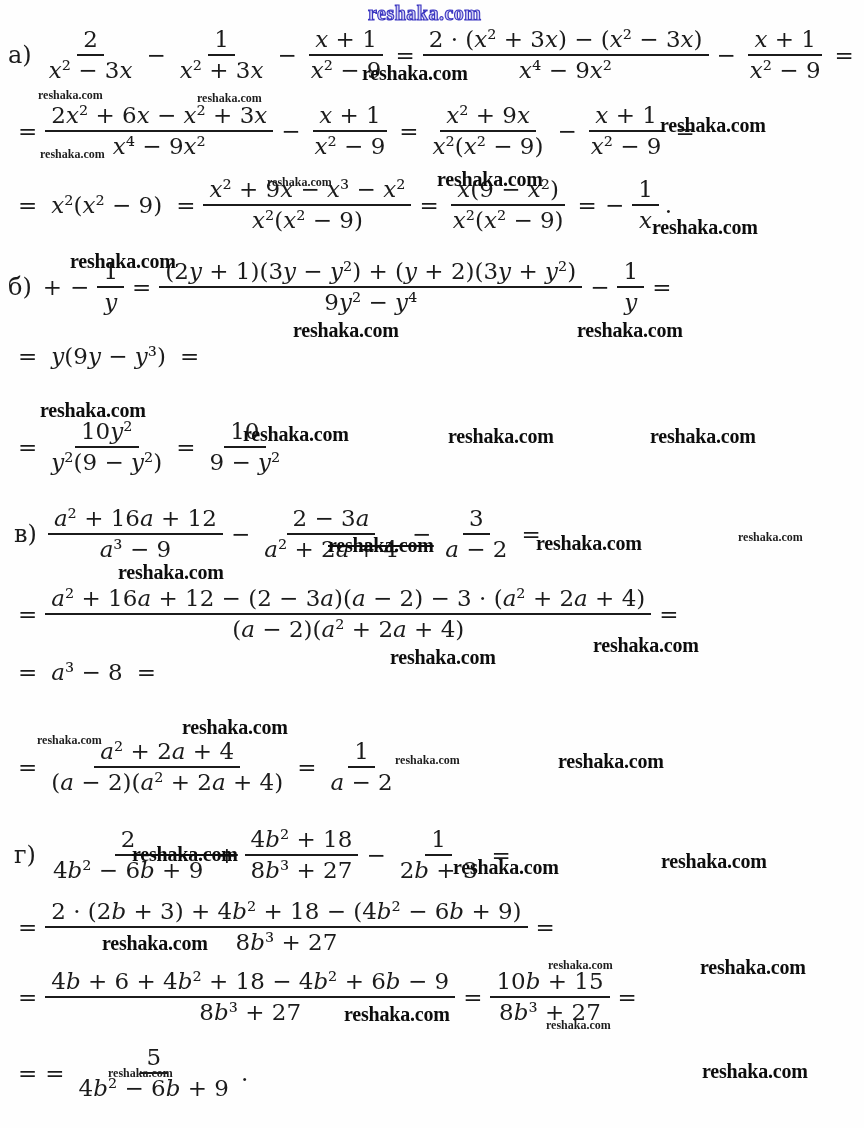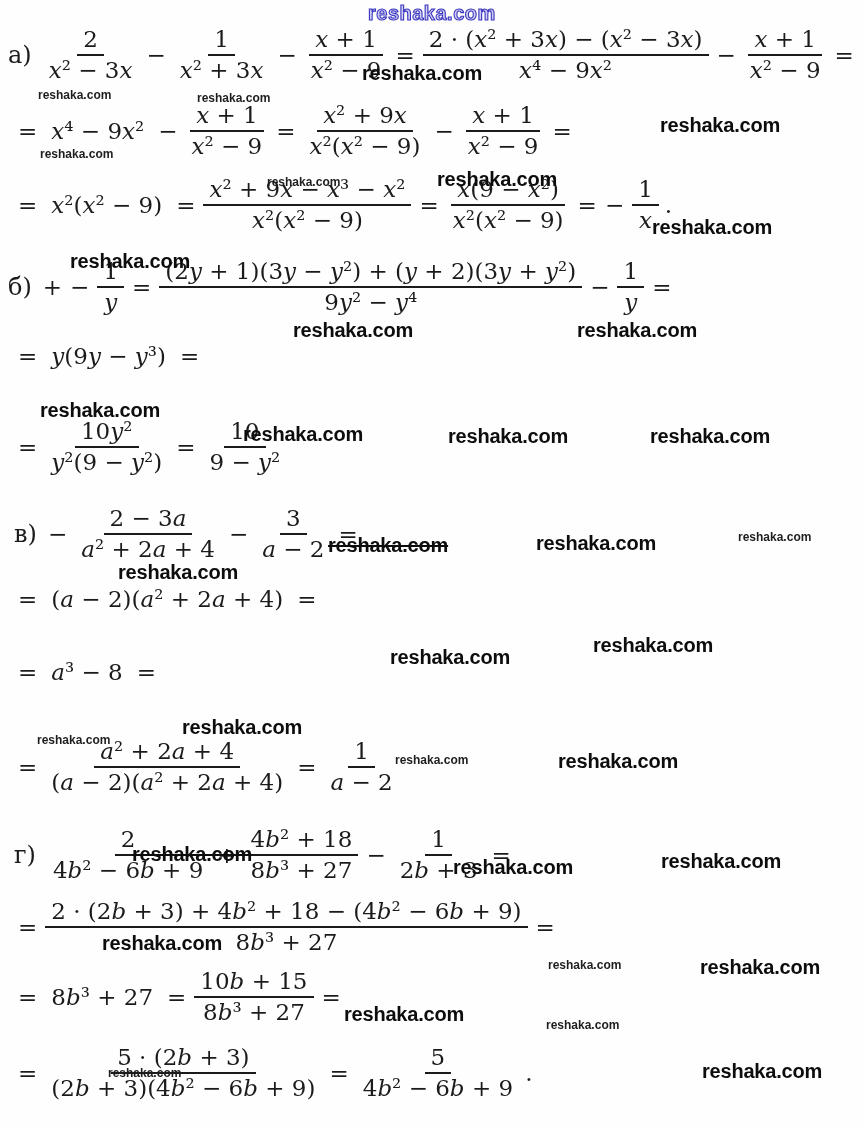--- a/index.html
+++ b/index.html
@@ -41,21 +41,21 @@
     text-align:center;
   }
   .op{
     margin:0 4px;
     font-style:normal;
   }
   .dot{margin-left:2px;}
   i{font-style:italic;}
   .wm{
     position:absolute;
-    font-family:Liberation Sans, sans-serif;
+    font-family:Liberation Serif, serif;
     color:#0d0d0d;
     white-space:nowrap;
     z-index:5;
   }
   .wm-big{
     font-size:20px;
     font-weight:bold;
     letter-spacing:-0.2px;
   }
   .wm-big-strike{
@@ -106,20 +106,21 @@
       <span class="op">−</span>
       <span class="frac">
         <div class="num"><i>x</i> + 1</div>
         <div class="den"><i>x</i>² − 9</div>
       </span>
       <span class="op">=</span>
     </div>
     <div class="row" style="top: 102px; left: 14px;">
       <span class="op">=</span>
       <span class="frac">
+        <div class="num">2<i>x</i>² + 6<i>x</i> − <i>x</i>² + 3<i>x</i></div>
         <div class="den"><i>x</i>⁴ − 9<i>x</i>²</div>
       </span>
       <span class="op">−</span>
       <span class="frac">
         <div class="num"><i>x</i> + 1</div>
         <div class="den"><i>x</i>² − 9</div>
       </span>
       <span class="op">=</span>
       <span class="frac">
         <div class="num"><i>x</i>² + 9<i>x</i></div>
@@ -189,35 +190,40 @@
         <div class="den"><i>y</i>²(9 − <i>y</i>²)</div>
       </span>
       <span class="op">=</span>
       <span class="frac">
         <div class="num">10</div>
         <div class="den">9 − <i>y</i>²</div>
       </span>
     </div>
     <div class="row" style="top: 505px; left: 14px;">
       <span class="lbl">в)</span>
+      <span class="frac">
+        <div class="num"><i>a</i>² + 16<i>a</i> + 12</div>
+        <div class="den"><i>a</i>³ − 9</div>
+      </span>
       <span class="op">−</span>
       <span class="frac">
         <div class="num">2 − 3<i>a</i></div>
         <div class="den"><i>a</i>² + 2<i>a</i> + 4</div>
       </span>
       <span class="op">−</span>
       <span class="frac">
         <div class="num">3</div>
         <div class="den"><i>a</i> − 2</div>
       </span>
       <span class="op">=</span>
     </div>
     <div class="row" style="top: 585px; left: 14px;">
       <span class="op">=</span>
       <span class="frac">
+        <div class="num"><i>a</i>² + 16<i>a</i> + 12 − (2 − 3<i>a</i>)(<i>a</i> − 2) − 3 · (<i>a</i>² + 2<i>a</i> + 4)</div>
         <div class="den">(<i>a</i> − 2)(<i>a</i>² + 2<i>a</i> + 4)</div>
       </span>
       <span class="op">=</span>
     </div>
     <div class="row" style="top: 658px; left: 14px;">
       <span class="op">=</span>
       <span class="frac">
         <div class="den"><i>a</i>³ − 8</div>
       </span>
       <span class="op">=</span>
@@ -256,35 +262,32 @@
       <span class="op">=</span>
       <span class="frac">
         <div class="num">2 · (2<i>b</i> + 3) + 4<i>b</i>² + 18 − (4<i>b</i>² − 6<i>b</i> + 9)</div>
         <div class="den">8<i>b</i>³ + 27</div>
       </span>
       <span class="op">=</span>
     </div>
     <div class="row" style="top: 968px; left: 14px;">
       <span class="op">=</span>
       <span class="frac">
+        <div class="num">4<i>b</i> + 6 + 4<i>b</i>² + 18 − 4<i>b</i>² + 6<i>b</i> − 9</div>
         <div class="den">8<i>b</i>³ + 27</div>
       </span>
       <span class="op">=</span>
       <span class="frac">
         <div class="num">10<i>b</i> + 15</div>
         <div class="den">8<i>b</i>³ + 27</div>
       </span>
       <span class="op">=</span>
     </div>
     <div class="row" style="top: 1044px; left: 14px;">
       <span class="op">=</span>
-      <span class="frac">
-        <div class="num">5 · (2<i>b</i> + 3)</div>
-        <div class="den">(2<i>b</i> + 3)(4<i>b</i>² − 6<i>b</i> + 9)</div>
-      </span>
       <span class="op">=</span>
       <span class="frac">
         <div class="num">5</div>
         <div class="den">4<i>b</i>² − 6<i>b</i> + 9</div>
       </span>
       <span class="dot">.</span>
     </div>
     <span class="wm wm-outline" style="left: 368px; top: 2px;">reshaka.com</span>
     <span class="wm wm-big" style="left: 362px; top: 62px;">reshaka.com</span>
     <span class="wm wm-small" style="left: 38px; top: 88px;">reshaka.com</span>

